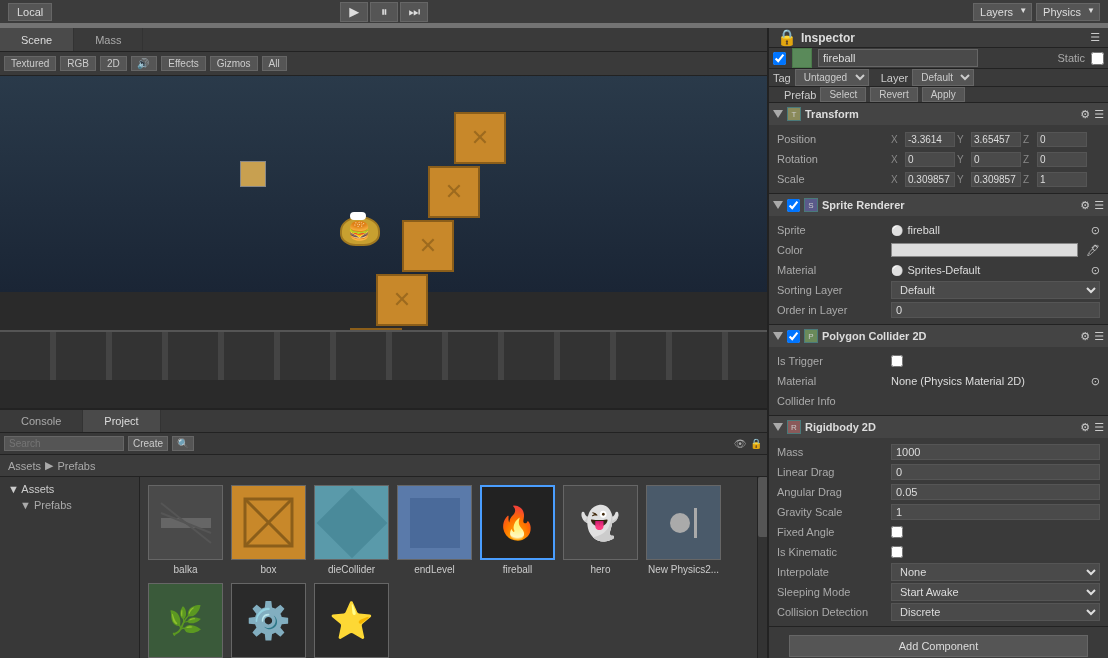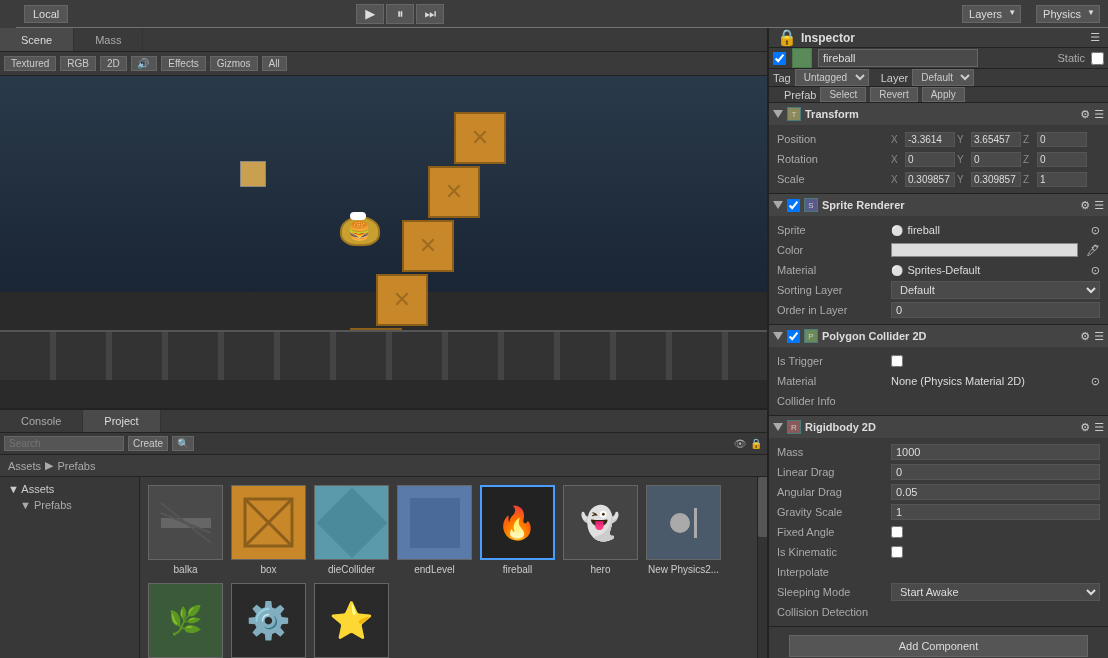--- a/index.html
+++ b/index.html
@@ -6,22 +6,21 @@
     body { width: 1108px; height: 658px; overflow: hidden; background: #3c3c3c; font-family: Arial, sans-serif; font-size: 11px; color: #ccc; }
 
     
     .top-bar {
       height: 28px;
       background: #3c3c3c;
       display: flex;
       align-items: center;
       padding: 0 8px;
       gap: 8px;
-      border-bottom: 1px solid #737373;
-      margin-left: 16px;
+      border-bottom: 5px solid #737373;
     }
     .local-btn {
       background: #555;
       border: 1px solid #666;
       color: #ddd;
       padding: 2px 8px;
       font-size: 11px;
       cursor: pointer;
     }
     .playback-controls {
@@ -37,21 +36,21 @@
       height: 20px;
       cursor: pointer;
       font-size: 13px;
       display: flex;
       align-items: center;
       justify-content: center;
     }
     .layers-layout {
       margin-left: auto;
       display: flex;
-      gap: 15px;
+      gap: 4px;
       align-items: flex-end;
     }
     .dropdown-btn {
       background: #555;
       border: 1px solid #666;
       color: #ddd;
       padding: 2px 18px 2px 6px;
       font-size: 11px;
       cursor: pointer;
       position: relative;
@@ -873,28 +872,34 @@
         <div class="prop-row">
           <span class="prop-label">Fixed Angle</span>
           <input type="checkbox" class="checkbox-input" style="">
         </div>
         <div class="prop-row">
           <span class="prop-label">Is Kinematic</span>
           <input type="checkbox" class="checkbox-input" style="">
         </div>
         <div class="prop-row">
           <span class="prop-label">Interpolate</span>
+          <select class="prop-value">
+            <option>None</option>
+          </select>
         </div>
         <div class="prop-row">
           <span class="prop-label">Sleeping Mode</span>
           <select class="prop-value">
             <option>Start Awake</option>
           </select>
         </div>
         <div class="prop-row">
           <span class="prop-label">Collision Detection</span>
+          <select class="prop-value">
+            <option>Discrete</option>
+          </select>
         </div>
       </div>
     </div>
 
     <button class="add-component-btn">Add Component</button>
   </div>
 </div>
 
 </body></html>

